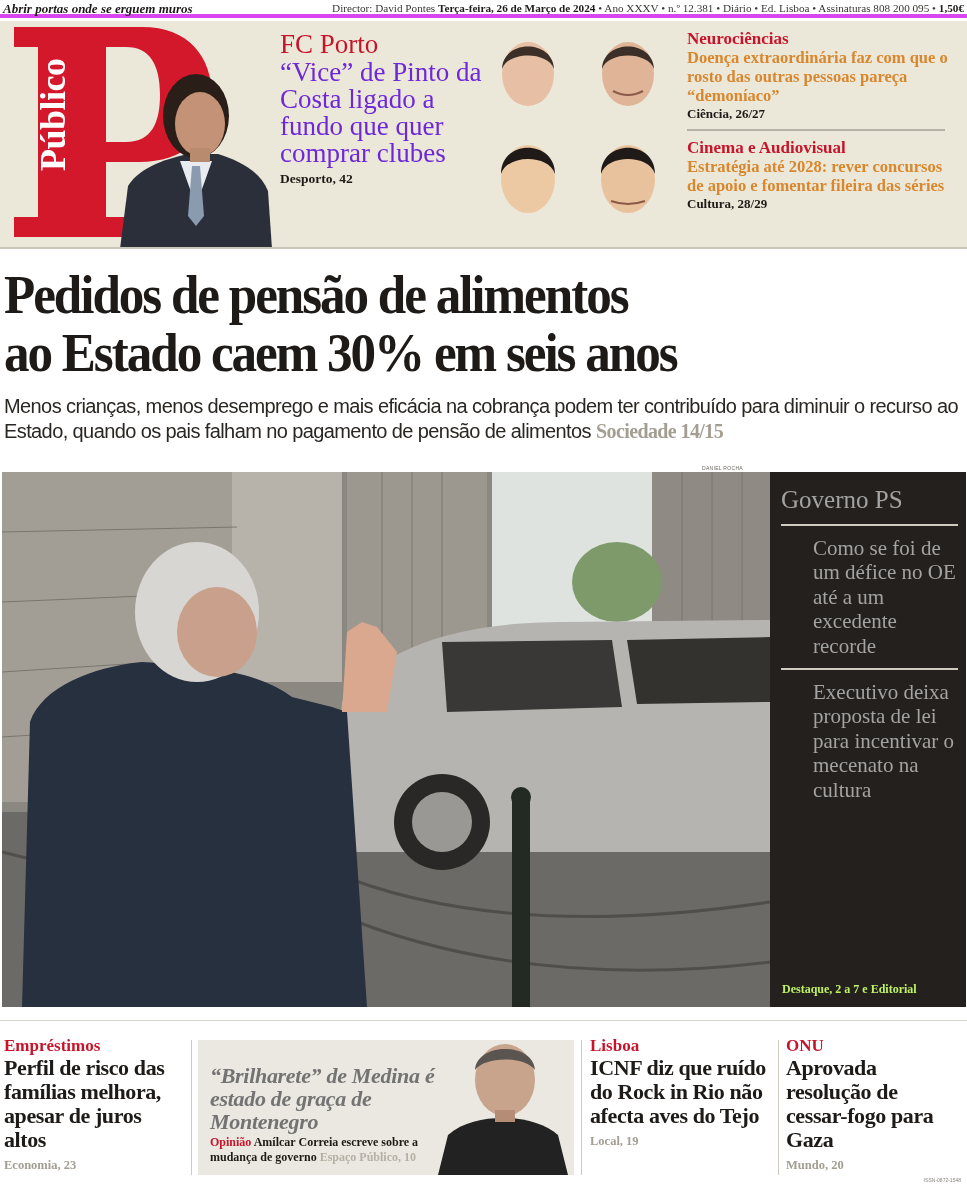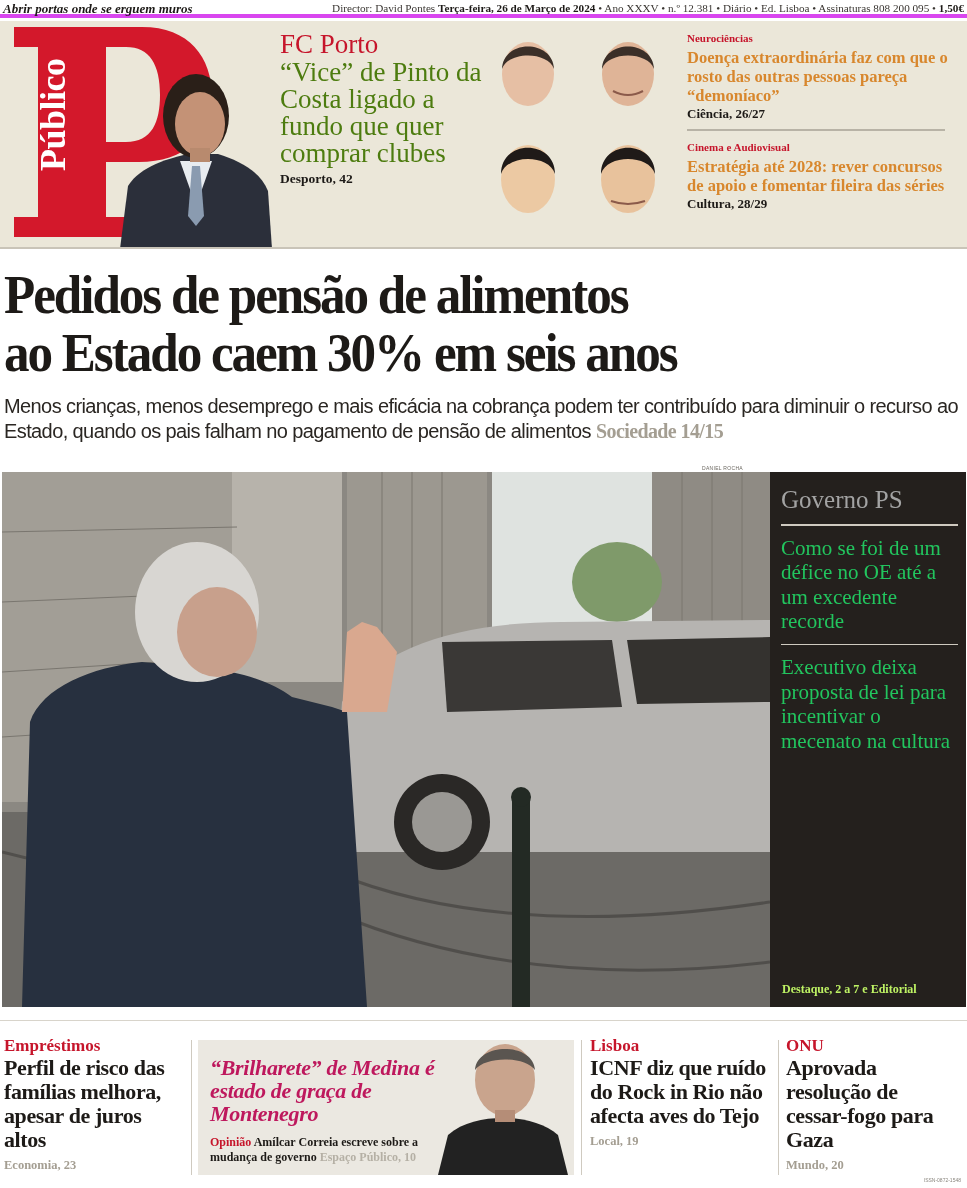--- a/index.html
+++ b/index.html
@@ -14,58 +14,58 @@
 
   
   .masthead { position: absolute; left: 0; top: 21px; width: 967px; height: 228px; background: #ebe7d9; border-bottom: 2px solid #c9c4b8; overflow: hidden; }
   .logo-p { position: absolute; left: 14px; top: 6px; width: 198px; height: 210px; }
   .logo-word { position: absolute; left: 32px; top: 150px; transform-origin: left top; transform: rotate(-90deg); font-family: "Liberation Serif", serif; font-weight: bold; font-size: 36px; color: #ffffff; letter-spacing: -0.5px; }
   .portrait-1 { position: absolute; left: 100px; top: 45px; width: 175px; height: 183px; }
 
   .fcp { position: absolute; left: 280px; top: 8px; width: 205px; }
   .kicker-red { color: #c6152b; }
   .fcp .kicker { font-family: "Liberation Serif", serif; font-size: 27px; line-height: 30px; }
-  .fcp .head { font-family: "Liberation Serif", serif; font-size: 27px; line-height: 27px; color: #4d7c0f; }
+  .fcp .head { font-family: "Liberation Serif", serif; font-size: 27px; line-height: 27px; color: #6d28d9; }
   .fcp .ref { font-family: "Liberation Serif", serif; font-weight: bold; font-size: 13.5px; color: #1d1a17; margin-top: 4px; }
 
   .faces { position: absolute; left: 493px; top: 8px; width: 180px; height: 210px; }
 
   .teasers-r { position: absolute; left: 687px; top: 8px; width: 270px; font-family: "Liberation Serif", serif; }
-  .teasers-r .kicker { font-weight: bold; font-size: 11px; line-height: 19px; }
+  .teasers-r .kicker { font-weight: bold; font-size: 17px; line-height: 19px; }
   .teasers-r .head { font-weight: bold; font-size: 16.5px; line-height: 19px; color: #d8872d; }
   .teasers-r .ref { font-weight: bold; font-size: 13px; line-height: 17px; color: #1d1a17; }
   .teasers-r .sep { height: 2px; background: #b8b3a6; margin: 7px 12px 7px 0; }
 
   
   .mainhead { position: absolute; left: 4px; top: 266px; font-family: "Liberation Serif", serif; font-weight: bold; font-size: 55px; line-height: 58px; letter-spacing: -2.2px; color: #1d1a17; transform: scaleX(0.93); transform-origin: left top; white-space: nowrap; }
   .standfirst { position: absolute; left: 4px; top: 394px; width: 960px; font-family: "Liberation Sans", sans-serif; font-size: 20px; line-height: 25px; color: #2a2622; letter-spacing: -0.6px; }
   .standfirst .ref { color: #a49e92; font-family: "Liberation Serif", serif; font-weight: bold; }
 
   
   .credit { position: absolute; left: 702px; top: 465px; font-family: "Liberation Sans", sans-serif; font-size: 5px; color: #6b6760; letter-spacing: 0.3px; }
   .photo { position: absolute; left: 2px; top: 472px; width: 768px; height: 535px; overflow: hidden; background: #7c7a74; }
 
   
   .sidebar { position: absolute; left: 770px; top: 472px; width: 196px; height: 535px; background: #24201d; padding: 14px 10px 0 11px; font-family: "Liberation Serif", serif; }
   .sidebar .kicker { color: #a3a3a3; font-size: 25px; line-height: 28px; }
   .sidebar .head { color: #f2efe8; font-size: 25px; line-height: 29px; }
-  .sidebar .sub { color: #22c55e; font-size: 21px; line-height: 24.5px; }
+  .sidebar .sub { color: #a3a3a3; font-size: 21px; line-height: 24.5px; margin-left: 32px; }
   .sidebar .rule { height: 1.5px; background: #cfcac0; margin: 10px -2px 10px 0; }
   .sidebar .ref { position: absolute; left: 12px; bottom: 10px; color: #bef264; font-weight: bold; font-size: 12px; }
 
   
   .divider-top { position: absolute; left: 0; top: 1020px; width: 967px; height: 1px; background: #d8d4cb; }
   .col { position: absolute; top: 1036px; font-family: "Liberation Serif", serif; }
   .col .kicker { color: #c6152b; font-size: 17px; line-height: 20px; font-weight: bold; }
   .col .head { font-weight: bold; font-size: 22px; line-height: 24px; color: #1d1a17; letter-spacing: -0.4px; }
   .col .ref { color: #a49e92; font-weight: bold; font-size: 12.5px; margin-top: 6px; }
   .vline { position: absolute; top: 1040px; width: 1px; height: 135px; background: #cfcac0; }
 
   .opinion { position: absolute; left: 198px; top: 1040px; width: 376px; height: 135px; background: #ebe8e1; overflow: hidden; font-family: "Liberation Serif", serif; }
-  .opinion .head { position: absolute; left: 12px; top: 16px; font-style: italic; font-weight: bold; font-size: 22px; line-height: 23px; color: #be185d; letter-spacing: -0.3px; }
+  .opinion .head { position: absolute; left: 12px; top: 24px; font-style: italic; font-weight: bold; font-size: 22px; line-height: 23px; color: #737373; letter-spacing: -0.3px; }
   .opinion .blurb { position: absolute; left: 12px; top: 95px; width: 235px; font-size: 12px; line-height: 15px; color: #1d1a17; font-weight: bold; }
   .opinion .blurb .lbl { color: #c6152b; }
   .opinion .blurb .ref { color: #b5b0a5; }
   .opinion .portrait-2 { position: absolute; left: 235px; top: 0; width: 140px; height: 135px; }
 
   .issn { position: absolute; right: 6px; top: 1177px; font-family: "Liberation Sans", sans-serif; font-size: 5px; color: #8a867e; }
 </style>
 </head>
 <body>
 

